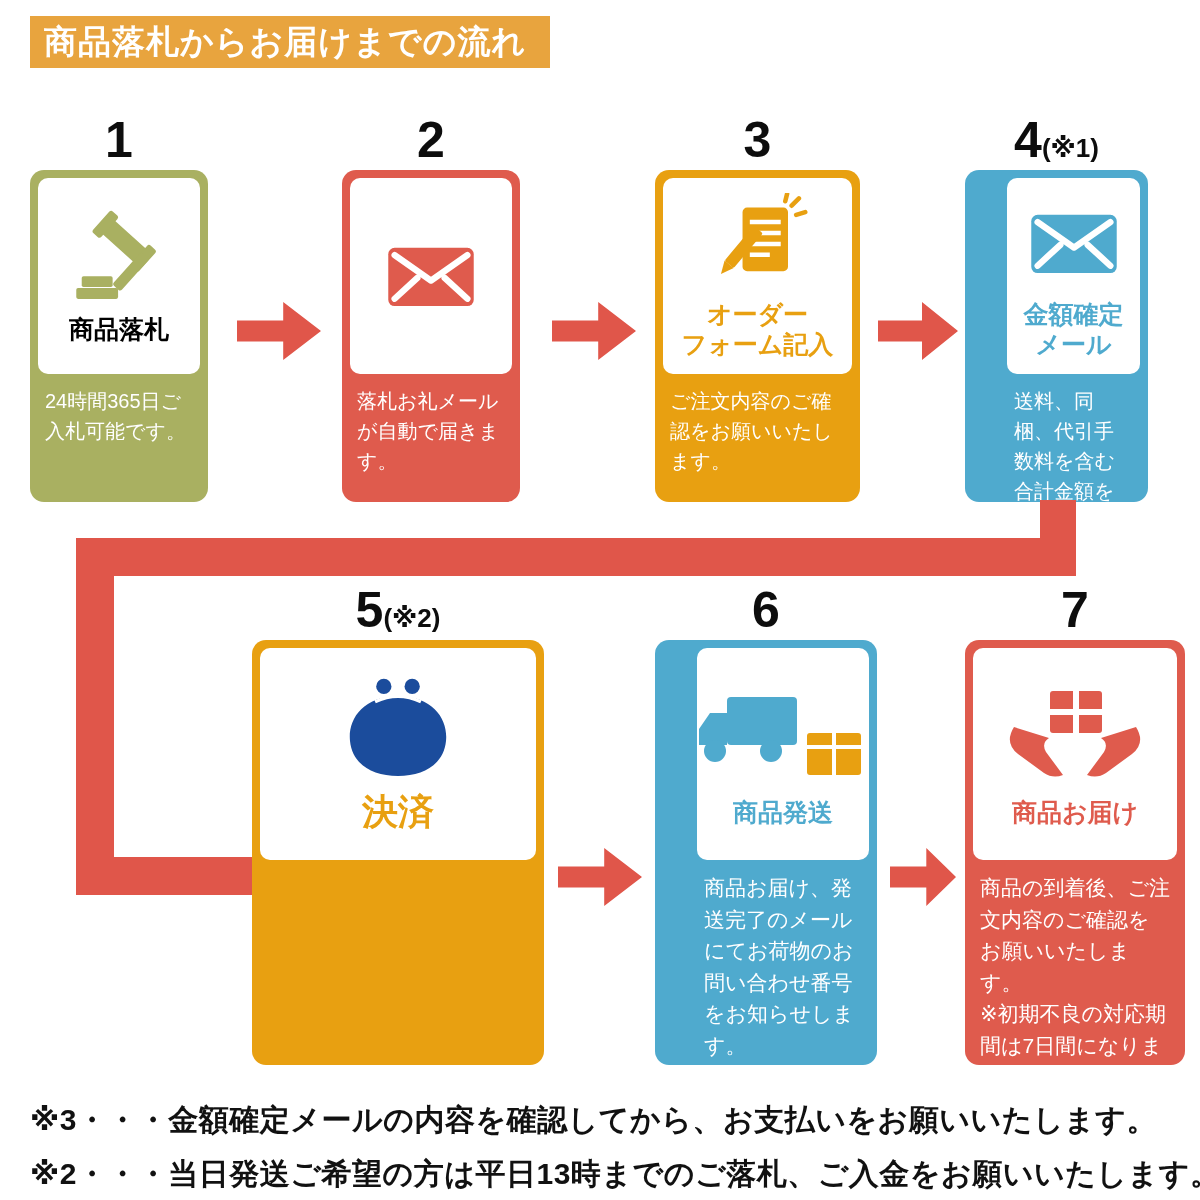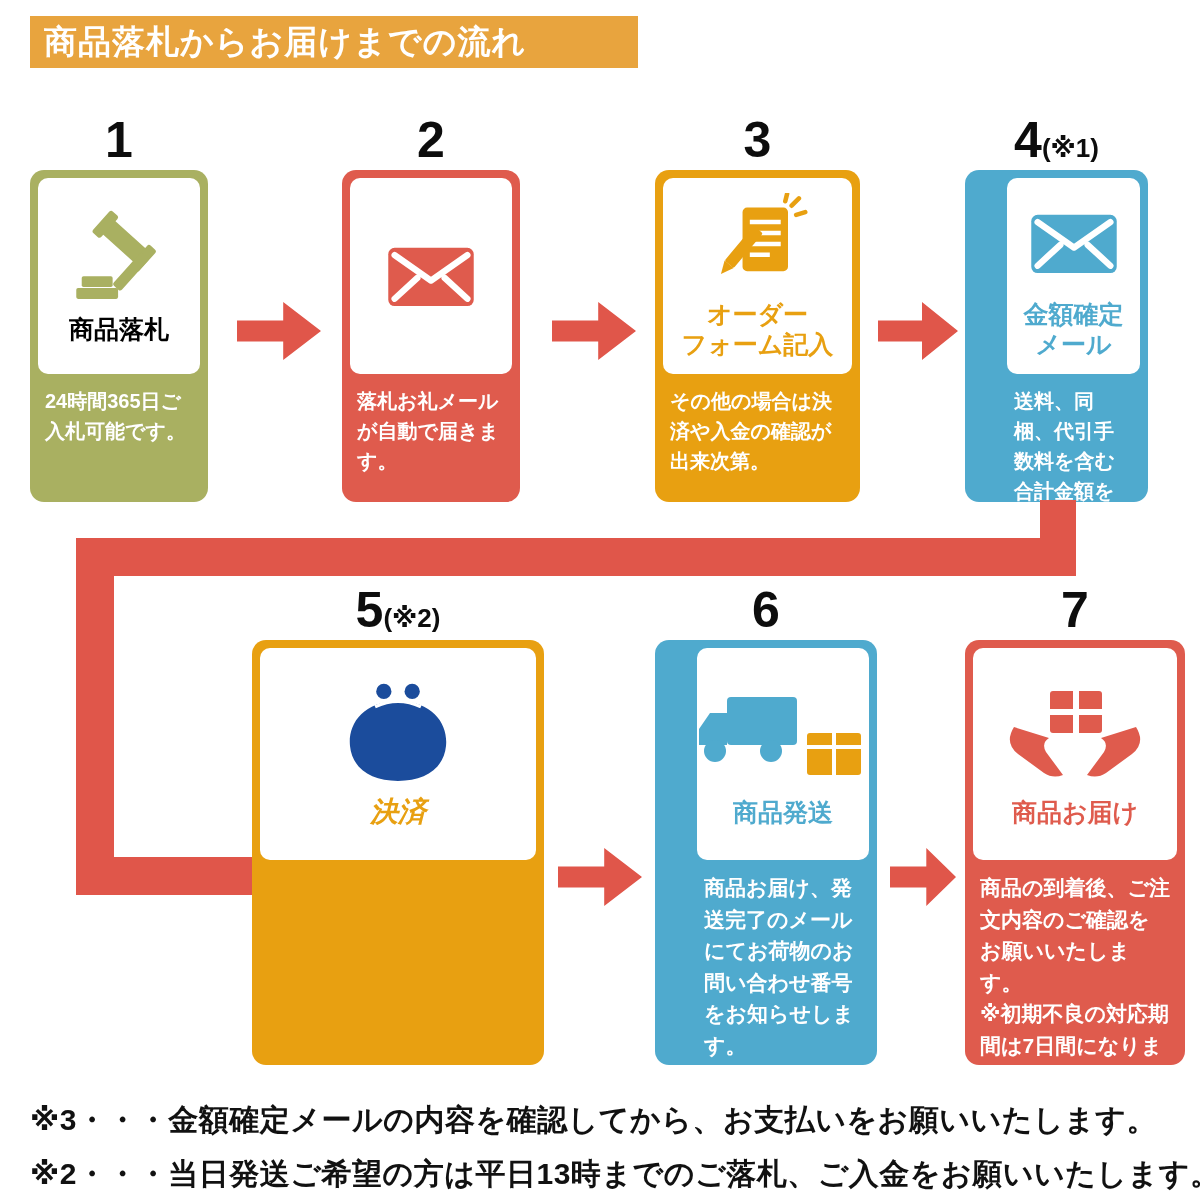--- a/index.html
+++ b/index.html
@@ -1,43 +1,43 @@
 <!DOCTYPE html>
 <html><head>
 <meta charset="utf-8">
 <style>
   html,body{margin:0;padding:0;background:#ffffff;}
   body{font-family:"Liberation Sans","DejaVu Sans",sans-serif;}
   .stage{position:relative;width:1200px;height:1200px;background:#ffffff;overflow:hidden;}
 
   .banner{
-    position:absolute;left:30px;top:16px;width:608px;height:52px;
+    position:absolute;left:30px;top:16px;width:520px;height:52px;
     background:#E8A43E;display:flex;align-items:center;padding-left:14px;
     box-sizing:border-box;
   }
   .banner-title{color:#ffffff;font-size:33px;font-weight:800;letter-spacing:1px;}
 
   .num{
     position:absolute;text-align:center;color:#0d0d0d;font-weight:800;
     font-size:50px;line-height:1;display:flex;align-items:flex-end;justify-content:center;
     height:55px;
   }
   .num .num-suffix{font-size:26px;font-weight:800;padding-bottom:4px;}
 
   .card{position:absolute;border-radius:14px;padding:8px;box-sizing:border-box;}
   .card-inner{
     background:#ffffff;border-radius:10px;display:flex;flex-direction:column;
     align-items:center;justify-content:center;gap:6px;
   }
   .row1 .card-inner{height:196px;}
   .row2 .card-inner{height:212px;}
   .card-title{font-weight:800;font-size:25px;line-height:1.2;text-align:center;white-space:pre-line;}
-  .title-lg{font-size:28px;font-style:italic;}
+  .title-lg{font-size:36px;}
   .card-desc{
-    color:#ffffff;font-weight:700;font-size:20px;line-height:1.5;
+    color:#ffffff;font-weight:400;font-size:20px;line-height:1.5;
     padding:12px 7px 6px 7px;white-space:pre-line;text-align:left;
   }
   .row2 .card-desc{font-size:21px;}
 
   .bg-olive{background:#A9B061;} .tx-olive{color:#000000;}
   .bg-red{background:#DF5B4D;}   .tx-red{color:#DF5B4D;}
   .bg-orange{background:#E8A011;}.tx-orange{color:#E8A011;}
   .bg-blue{background:#4FAACE;padding-left:42px;}  .tx-blue{color:#4FAACE;}
 
   .arrow{
@@ -125,21 +125,21 @@
             <path d="M22 80 l6.5 14 l6.5 -14 z" fill="#E8A011"></path>
           </g>
           <g stroke="#E8A011" stroke-width="5" stroke-linecap="round">
             <path d="M92 14 l8 -8 M97 24 l10 -3 M85 9 l2 -8"></path>
           </g>
         </svg>
       </span>
       <div class="card-title tx-orange">オーダー
 フォーム記入</div>
     </div>
-    <div class="card-desc">その他の場合は決済や入金の確認が出来次第。</div>
+    <div class="card-desc">ご注文内容のご確認をお願いいたします。</div>
   </div>
 
   <div class="card row1 bg-blue" style="left:965px;top:170px;width:183px;height:332px;">
     <div class="card-inner">
       <span class="icon">
         <svg width="100" height="100" viewBox="0 0 110 110">
           <rect x="8" y="24" width="94" height="64" rx="7" fill="#4FAACE"></rect>
           <path d="M15 32 L55 60 L95 32" fill="none" stroke="#ffffff" stroke-width="7" stroke-linecap="round" stroke-linejoin="round"></path>
           <path d="M15 80 L40 57 M95 80 L70 57" fill="none" stroke="#ffffff" stroke-width="7" stroke-linecap="round"></path>
         </svg>

